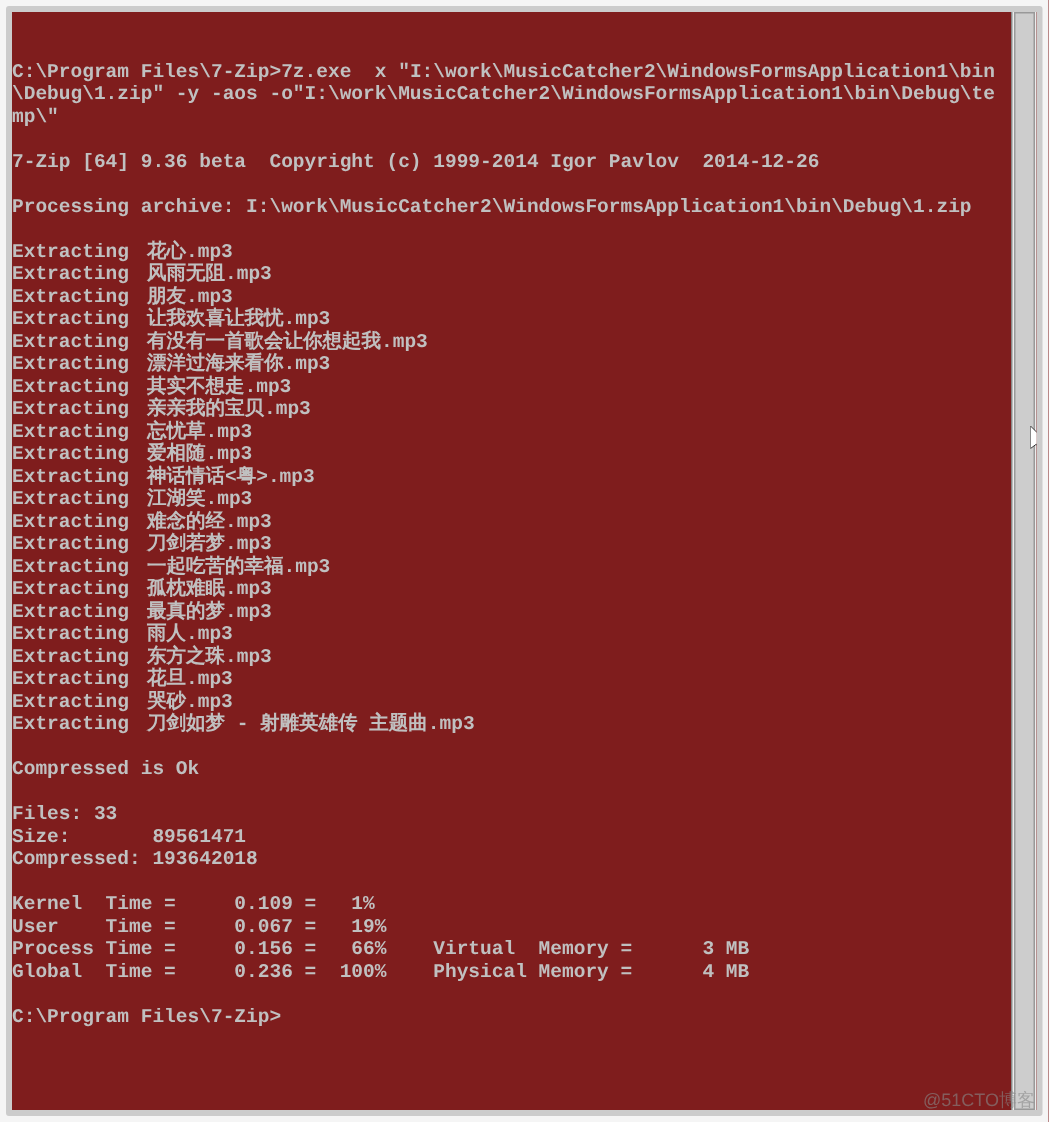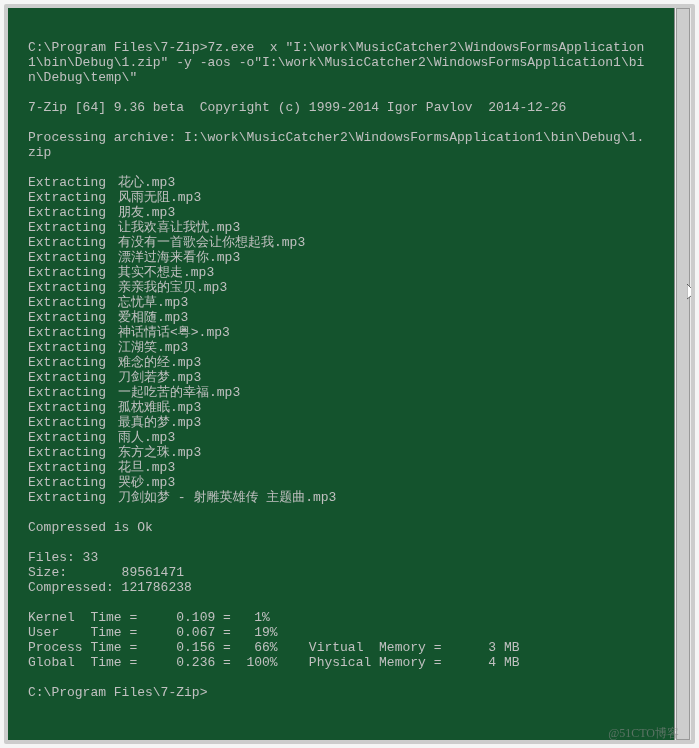--- a/index.html
+++ b/index.html
@@ -18,29 +18,30 @@
     .frame {
       width: 691px;
       height: 740px;
       background: #ccc;
       padding: 4px;
       border-radius: 2px;
     }
     .console {
       width: 100%;
       height: 100%;
-      background: #14532d;
+      background: #7f1d1d;
       color: #c0c0c0;
       font-family: "SimSun", "NSimSun", "Courier New", monospace;
       font-size: 13px;
       line-height: 15px;
-      padding: 2px 20px;
+      padding: 2px 0;
       overflow: hidden;
       white-space: pre;
       position: relative;
+      font-weight: bold;
     }
     .scrollbar {
       position: absolute;
       right: 0;
       top: 0;
       width: 17px;
       height: 100%;
       background: #ececec;
       border-left: 1px solid #888;
     }
@@ -76,44 +77,44 @@
       top: 261px;
       left: 614px;
       color: #fff;
       font-size: 18px;
       pointer-events: none;
       z-index: 10;
     }
     .watermark {
       position: absolute;
       bottom: 6px;
-      right: 20px;
+      right: 9px;
       color: #888;
       font-size: 12px;
-      font-family: Liberation Serif, serif;
+      font-family: Liberation Sans, sans-serif;
       opacity: 0.6;
     }
   </style>
 </head>
 <body>
 
 <div class="frame">
   <div class="console">
     <div class="content"><span>C:\Program Files\7-Zip&gt;</span><span>7z.exe  x "I:\work\MusicCatcher2\WindowsFormsApplication1\bin\Debug\1.zip" -y -aos -o"I:\work\MusicCatcher2\WindowsFormsApplication1\bin\Debug\temp\"</span>
 
 <span class="line">7-Zip [64] 9.36 beta  Copyright (c) 1999-2014 Igor Pavlov  2014-12-26</span>
 
 <span>Processing archive: I:\work\MusicCatcher2\WindowsFormsApplication1\bin\Debug\1.zip</span>
 
 <div id="extract-list"><div class="extract-line"><span class="extract-label">Extracting</span><span class="extract-file">花心.mp3</span></div><div class="extract-line"><span class="extract-label">Extracting</span><span class="extract-file">风雨无阻.mp3</span></div><div class="extract-line"><span class="extract-label">Extracting</span><span class="extract-file">朋友.mp3</span></div><div class="extract-line"><span class="extract-label">Extracting</span><span class="extract-file">让我欢喜让我忧.mp3</span></div><div class="extract-line"><span class="extract-label">Extracting</span><span class="extract-file">有没有一首歌会让你想起我.mp3</span></div><div class="extract-line"><span class="extract-label">Extracting</span><span class="extract-file">漂洋过海来看你.mp3</span></div><div class="extract-line"><span class="extract-label">Extracting</span><span class="extract-file">其实不想走.mp3</span></div><div class="extract-line"><span class="extract-label">Extracting</span><span class="extract-file">亲亲我的宝贝.mp3</span></div><div class="extract-line"><span class="extract-label">Extracting</span><span class="extract-file">忘忧草.mp3</span></div><div class="extract-line"><span class="extract-label">Extracting</span><span class="extract-file">爱相随.mp3</span></div><div class="extract-line"><span class="extract-label">Extracting</span><span class="extract-file">神话情话&lt;粤&gt;.mp3</span></div><div class="extract-line"><span class="extract-label">Extracting</span><span class="extract-file">江湖笑.mp3</span></div><div class="extract-line"><span class="extract-label">Extracting</span><span class="extract-file">难念的经.mp3</span></div><div class="extract-line"><span class="extract-label">Extracting</span><span class="extract-file">刀剑若梦.mp3</span></div><div class="extract-line"><span class="extract-label">Extracting</span><span class="extract-file">一起吃苦的幸福.mp3</span></div><div class="extract-line"><span class="extract-label">Extracting</span><span class="extract-file">孤枕难眠.mp3</span></div><div class="extract-line"><span class="extract-label">Extracting</span><span class="extract-file">最真的梦.mp3</span></div><div class="extract-line"><span class="extract-label">Extracting</span><span class="extract-file">雨人.mp3</span></div><div class="extract-line"><span class="extract-label">Extracting</span><span class="extract-file">东方之珠.mp3</span></div><div class="extract-line"><span class="extract-label">Extracting</span><span class="extract-file">花旦.mp3</span></div><div class="extract-line"><span class="extract-label">Extracting</span><span class="extract-file">哭砂.mp3</span></div><div class="extract-line"><span class="extract-label">Extracting</span><span class="extract-file">刀剑如梦 - 射雕英雄传 主题曲.mp3</span></div></div>
 <span class="line">Compressed is Ok</span>
 
 <span class="line">Files: 33</span>
 <span class="line">Size:       89561471</span>
-<span class="line">Compressed: 121786238</span>
+<span class="line">Compressed: 193642018</span>
 
 <span class="line">Kernel  Time =     0.109 =   1%</span>
 <span class="line">User    Time =     0.067 =   19%</span>
 <span class="line">Process Time =     0.156 =   66%    Virtual  Memory =      3 MB</span>
 <span class="line">Global  Time =     0.236 =  100%    Physical Memory =      4 MB</span>
 
 <span>C:\Program Files\7-Zip&gt;</span></div>
     <div class="scrollbar">
       <div class="scrollbar-thumb"></div>
     </div>

